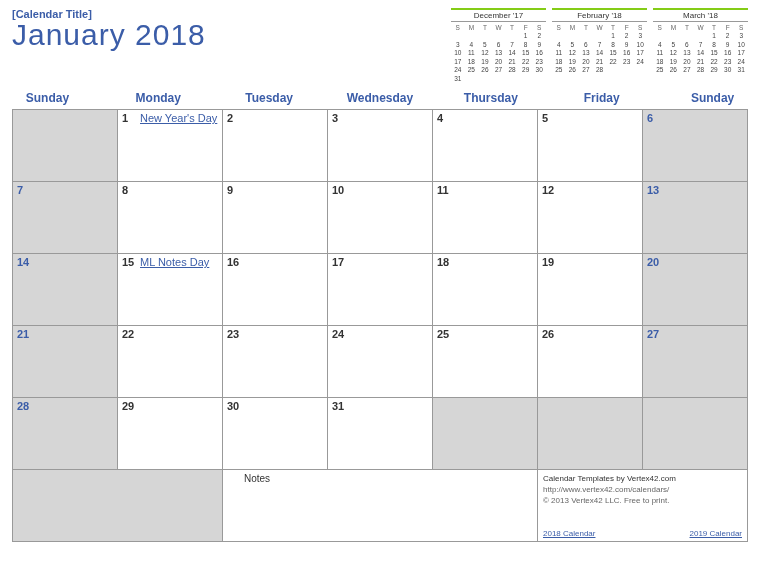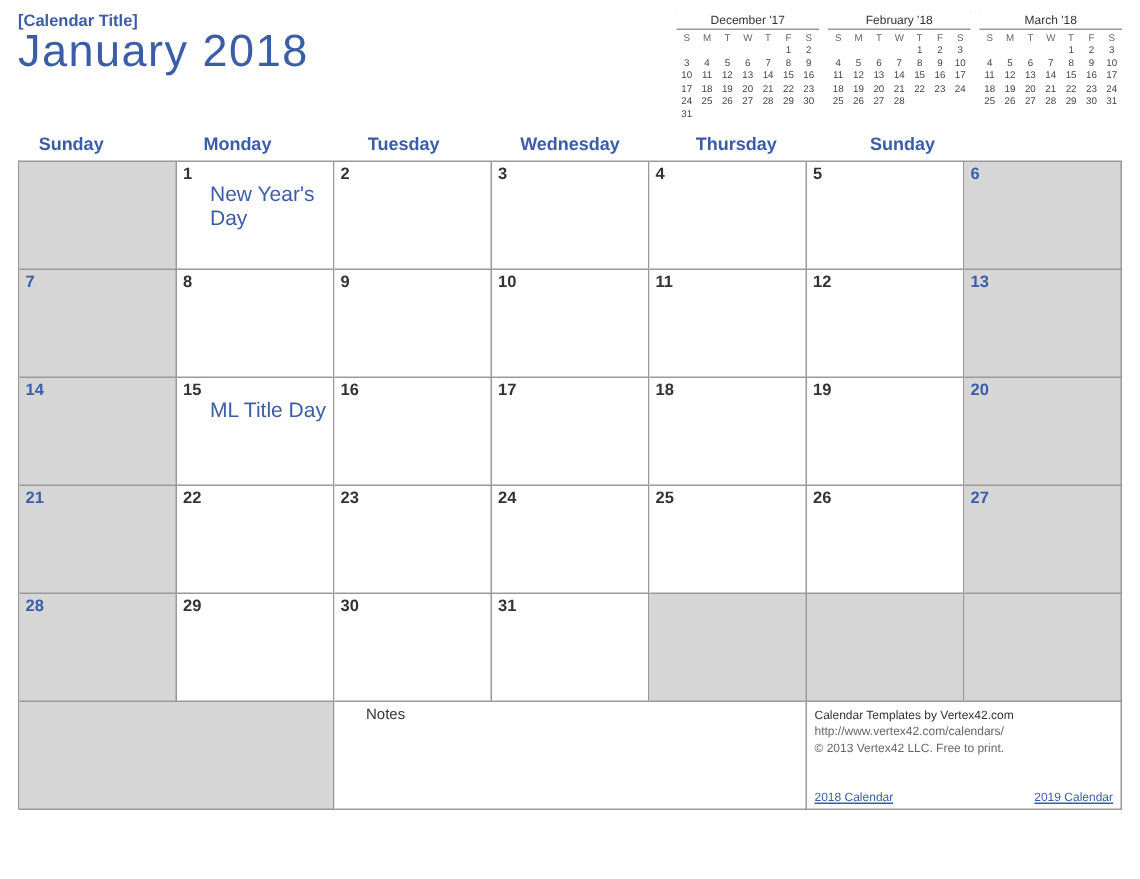--- a/index.html
+++ b/index.html
@@ -40,21 +40,21 @@
     margin-top: -2px;
   }
   .mini-row {
     display: flex;
     gap: 6px;
   }
   .mini-cal {
     width: 95px;
     font-size: 6.5px;
     color: #444;
-    border-top: 1px solid #84cc16;
+    border-top: 3px solid #84cc16;
     padding-top: 0;
   }
   .mini-cal-title {
     font-size: 8px;
     text-align: center;
     margin-bottom: 1px;
     color: #333;
     border-bottom: 1px solid #999;
     padding: 1px 0;
     position: relative;
@@ -102,24 +102,25 @@
     position: absolute;
     top: 2px;
     left: 4px;
     font-size: 11px;
     font-weight: bold;
     color: #333;
   }
   .cell.weekend .daynum { color: #3B5DA8; }
   .event {
     position: absolute;
-    top: 13px;
+    top: 2px;
     left: 22px;
-    font-size: 14px;
+    font-size: 11px;
     color: #3B5DA8;
+    text-decoration: underline;
   }
   .notes-label {
     position: absolute;
     top: 3px;
     left: 5px;
     font-size: 10px;
     color: #333;
     margin-left: 16px;
   }
   .credits {
@@ -309,20 +310,21 @@
         </div>
       </div>
   </div>
 
   <div class="dow-row" id="dow-row">
       <div class="dow">Sunday</div>
       <div class="dow">Monday</div>
       <div class="dow">Tuesday</div>
       <div class="dow">Wednesday</div>
       <div class="dow">Thursday</div>
+      <div class="dow">Friday</div>
       <div class="dow">Sunday</div>
     </div>
 
   <div class="cal" id="cal">
       <div class="cell grey weekend"></div>
       <div class="cell">
         <div class="daynum">1</div>
         <div class="event">New Year's Day</div>
       </div>
       <div class="cell">
@@ -359,21 +361,21 @@
         <div class="daynum">12</div>
       </div>
       <div class="cell grey weekend">
         <div class="daynum">13</div>
       </div>
       <div class="cell grey weekend">
         <div class="daynum">14</div>
       </div>
       <div class="cell">
         <div class="daynum">15</div>
-        <div class="event">ML Title Day</div>
+        <div class="event">ML Notes Day</div>
       </div>
       <div class="cell">
         <div class="daynum">16</div>
       </div>
       <div class="cell">
         <div class="daynum">17</div>
       </div>
       <div class="cell">
         <div class="daynum">18</div>
       </div>

